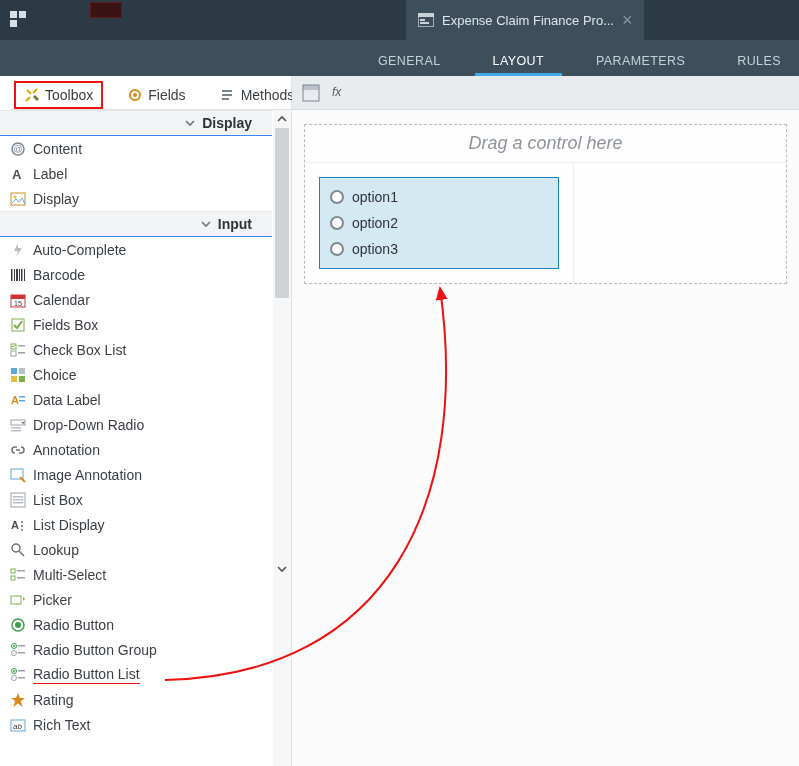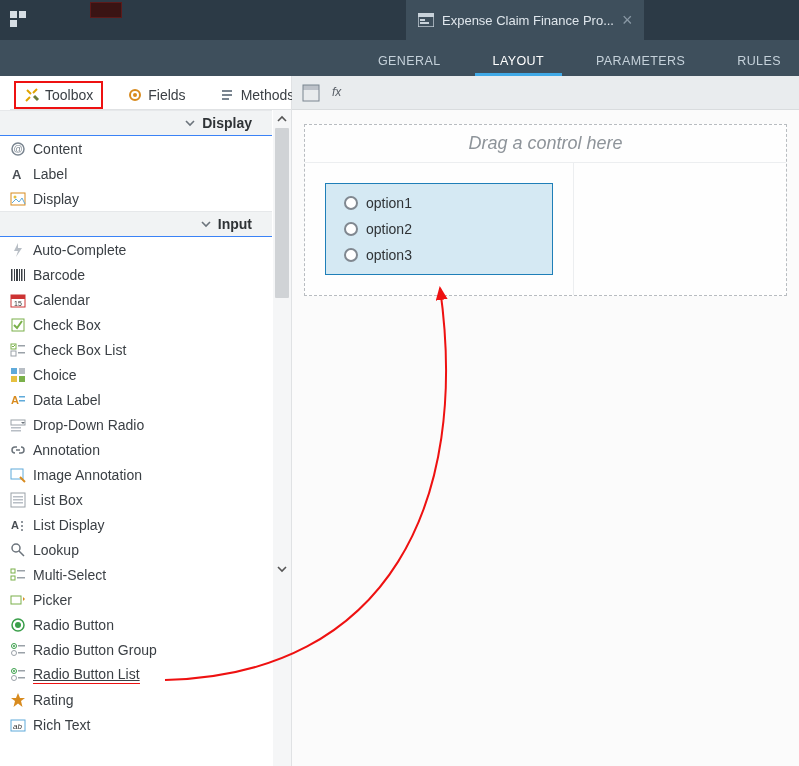--- a/index.html
+++ b/index.html
@@ -30,38 +30,38 @@
 .ptab.active { border: 2px solid #e11; font-weight: 500; }
 .ptab .pico { width: 16px; height: 16px; display: inline-flex; }
 
 
 .treewrap { flex: 1; overflow: hidden; position: relative; }
 .tree { height: 100%; overflow-y: auto; padding-right: 2px; }
 .grouphdr { background: #f1f3f4; height: 26px; display: flex; align-items: center; gap: 6px; padding: 0 20px; font-size: 14px; font-weight: 600; color: #2f3336; border-top: 1px solid #e6e8ea; border-bottom: 1px solid #3b82f6; cursor: pointer; justify-content: flex-end; }
 .grouphdr .chev svg { display: block; }
 .item { height: 25px; display: flex; align-items: center; gap: 7px; padding: 0 10px; font-size: 14px; color: #3a3f44; cursor: pointer; }
 .item .ico { width: 16px; height: 16px; display: inline-flex; align-items: center; justify-content: center; }
-.item.hl span.lbl { border-bottom: 1.5px solid #e11; padding-bottom: 1px; text-decoration: underline; }
+.item.hl span.lbl { border-bottom: 1.5px solid #e11; padding-bottom: 1px; }
 
 
 .scrollarea { position: absolute; right: 0; top: 0; width: 18px; height: 100%; background: #f5f6f7; }
 .scr-btn { width: 18px; height: 18px; background: #f5f6f7; display: flex; align-items: center; justify-content: center; cursor: pointer; }
 .scr-thumb { position: absolute; left: 2px; width: 14px; background: #d0d3d6; border-radius: 1px; }
 
 
 .right { flex: 1; display: flex; flex-direction: column; background: #4d7c0f; }
 .rtoolbar { height: 34px; background: #e9ecee; border-bottom: 1px solid #d9dcde; display: flex; align-items: center; padding: 0 10px; gap: 12px; }
 .rtoolbar .tico { width: 18px; height: 18px; display: inline-flex; cursor: pointer; }
 .canvas { flex: 1; background: #fbfbfb; background-image: radial-gradient(#cfd2d5 0.7px, transparent 0.7px); background-size: 12px 12px; background-position: 4px 8px; padding: 14px 12px; position: relative; }
 .dropzone { border: 1px dashed #b8bcc0; background: #fefefe; margin-bottom: 8px; }
 .dz-head { text-align: center; padding: 8px 0; color: #8e949a; font-style: italic; font-size: 18px; border-bottom: 1px solid #eceef0; }
 .twocol { display: flex; }
 .cellL { width: 56%; border-right: 1px solid #eceef0; }
 .cellR { flex: 1; }
-.radiocard { margin: 20px; border: 1.5px solid #1f7fb8; background: #d5e9f3; padding: 6px 18px; }
+.radiocard { margin: 14px; border: 1.5px solid #1f7fb8; background: #d5e9f3; padding: 6px 10px; }
 .ropt { display: flex; align-items: center; gap: 8px; padding: 5px 0; font-size: 14px; color: #2f3336; }
 .rcircle { width: 14px; height: 14px; border: 2px solid #808890; border-radius: 50%; background: #fff; }
 
 
 .arrow { position: absolute; pointer-events: none; }
 
 </style>
 </head>
 <body>
 
@@ -213,21 +213,21 @@
             </span>
             <span class="lbl">Calendar</span>
           </div>
         <div class="item">
             <span class="ico">
               <svg width="16" height="16">
                 <rect x="2" y="2" width="12" height="12" fill="none" stroke="#7ab04a"></rect>
                 <path d="M4 8 L7 11 L12 4" fill="none" stroke="#7ab04a" stroke-width="2"></path>
               </svg>
             </span>
-            <span class="lbl">Check Box</span>
+            <span class="lbl">Fields Box</span>
           </div>
         <div class="item">
             <span class="ico">
               <svg width="16" height="16">
                 <rect x="1" y="2" width="5" height="5" fill="none" stroke="#7ab04a"></rect>
                 <path d="M2 4 L3 5 L5 3" stroke="#7ab04a" fill="none"></path>
                 <rect x="8" y="3" width="7" height="1.5" fill="#9aa1a8"></rect>
                 <rect x="1" y="9" width="5" height="5" fill="none" stroke="#9aa1a8"></rect>
                 <rect x="8" y="10" width="7" height="1.5" fill="#9aa1a8"></rect>
               </svg>

